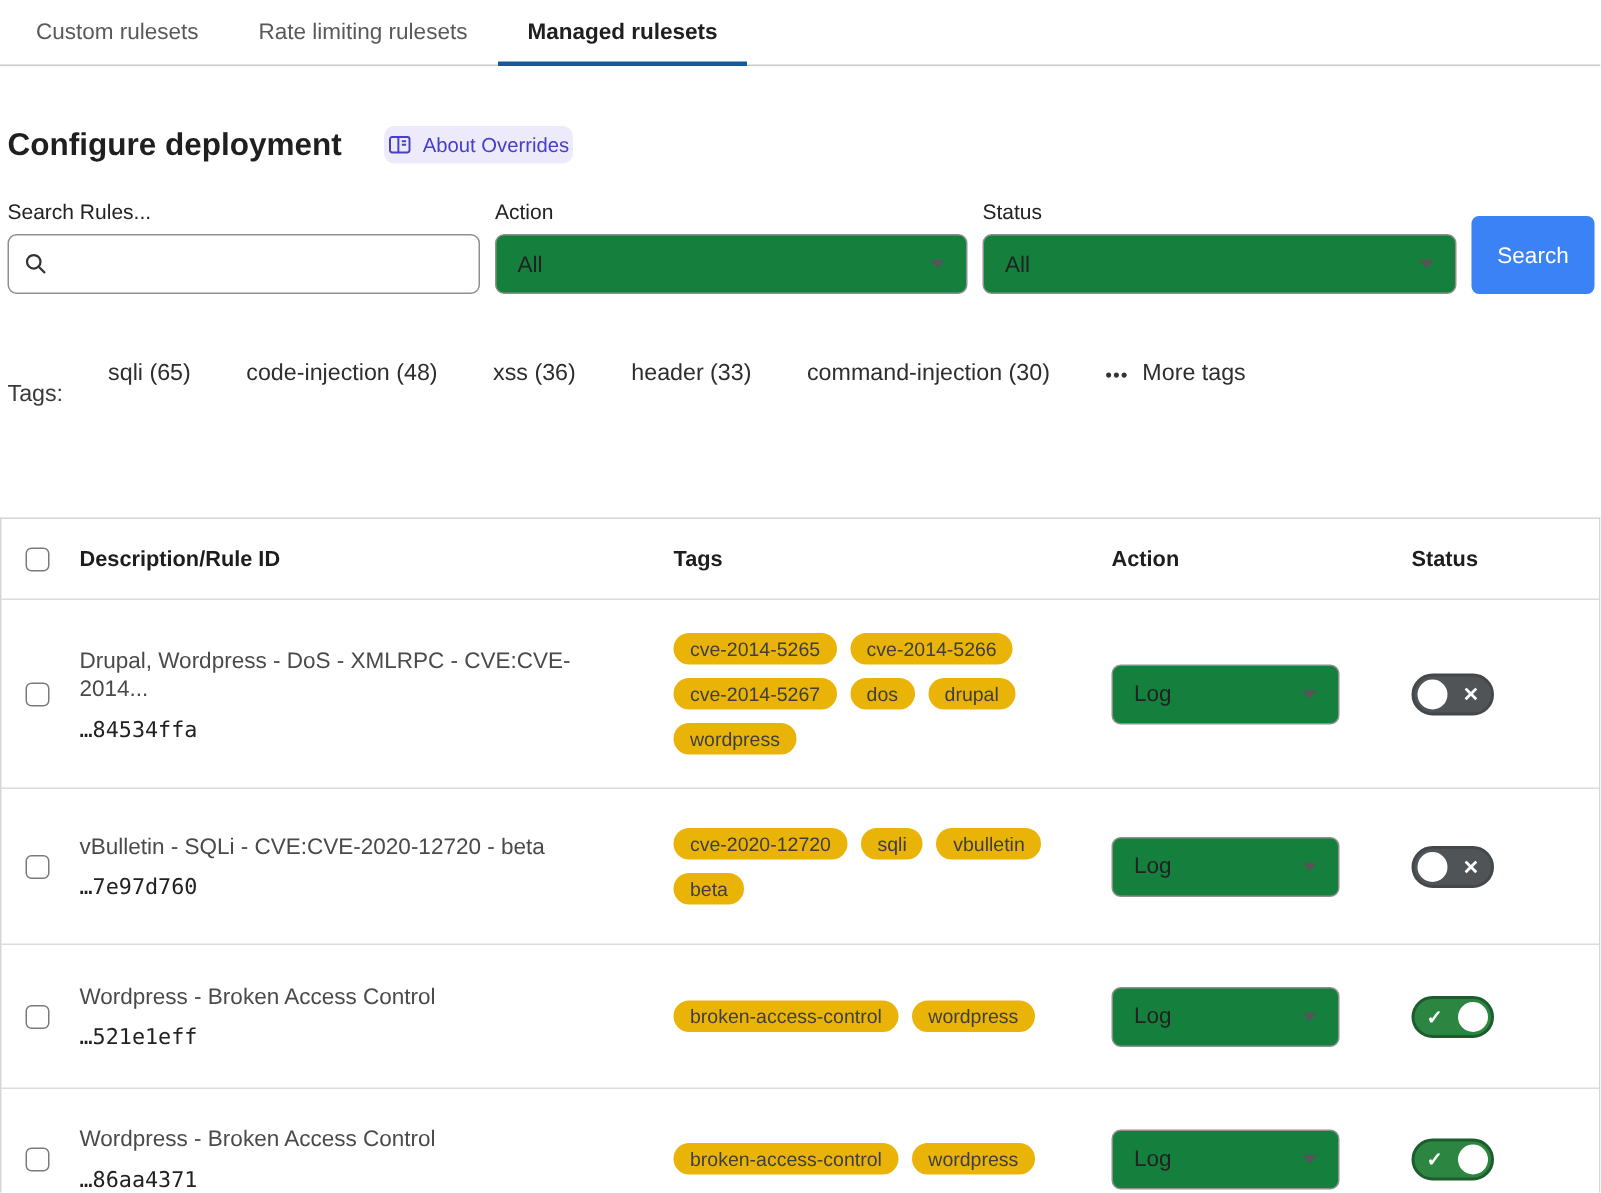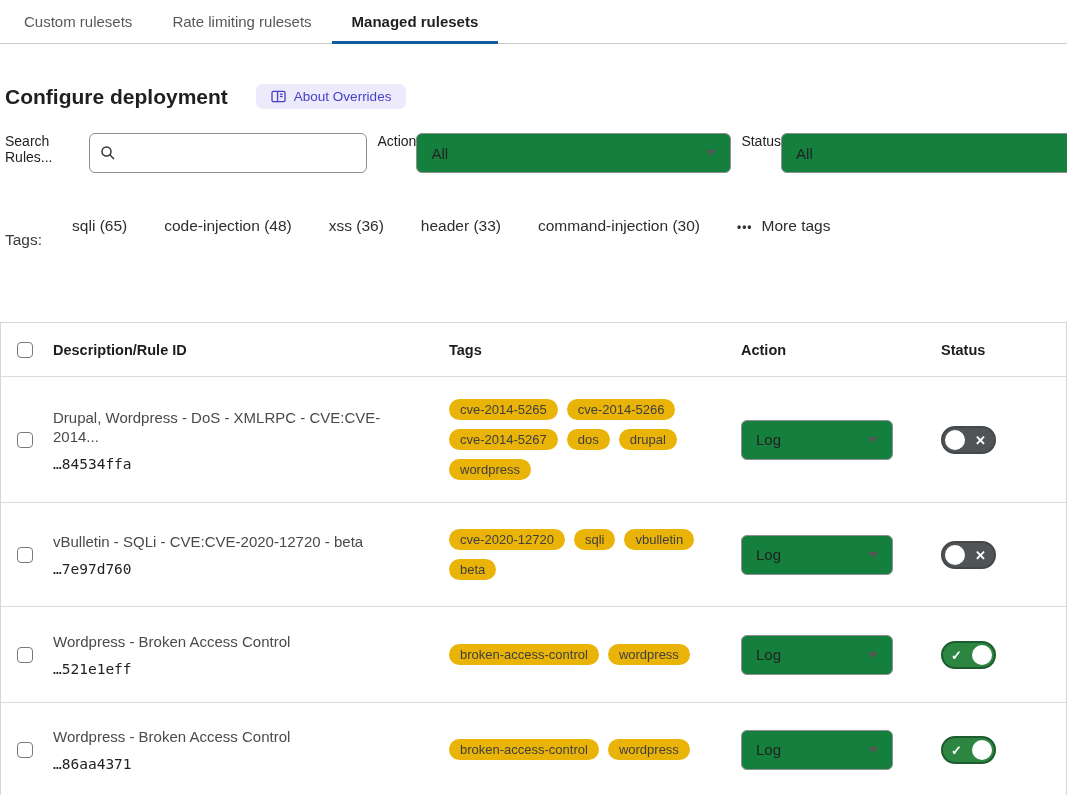--- a/index.html
+++ b/index.html
@@ -36,32 +36,32 @@
   .heading-row {
     display:flex; align-items:center;
     margin:40px 0 0 5px;
   }
   .page-title { font-size:21px; font-weight:700; color:#1f1f1f; }
   .about-badge {
     margin-left:28px;
     display:inline-flex; align-items:center; gap:8px;
     background:#eceafb; color:#4740c8;
     font-size:13.5px;
-    padding:5px 15px;
+    padding:5px 3px;
     border-radius:7px;
     cursor:pointer;
   }
   .about-badge svg { display:block; }
   
   .filters {
     display:flex; gap:10px;
     margin:24px 4px 0 5px;
     align-items:flex-end;
   }
-  .field { display:flex; flex-direction:row; }
+  .field { display:flex; flex-direction:column; }
   .field-label { font-size:14px; color:#222; margin-bottom:7px; }
   .search-box {
     width:315px; height:40px;
     border:1px solid #8f8f8f; border-radius:6px;
     display:flex; align-items:center;
     padding:0 10px; background:#fff;
   }
   .search-box input {
     border:none; outline:none;
     font-size:15px; flex:1; margin-left:8px;
@@ -72,22 +72,22 @@
     height:40px;
     border:1px solid #8f8f8f; border-radius:6px;
     display:flex; align-items:center; justify-content:space-between;
     padding:0 14px;
     font-size:15px; color:#222;
     background:#15803d; cursor:pointer;
   }
   .select.w-action { width:315px; }
   .select.w-status { width:316px; }
   .btn-search {
-    width:85px; height:40px;
-    background:#4d7c0f; color:#fff;
+    width:85px; height:52px;
+    background:#3b82f6; color:#fff;
     border:none; border-radius:5px;
     font-size:15px;
     font-family:"Liberation Sans", sans-serif;
     cursor:pointer;
   }
   
   .tags-bar {
     display:flex; align-items:center;
     margin:30px 0 0 5px;
     font-size:15.5px;

